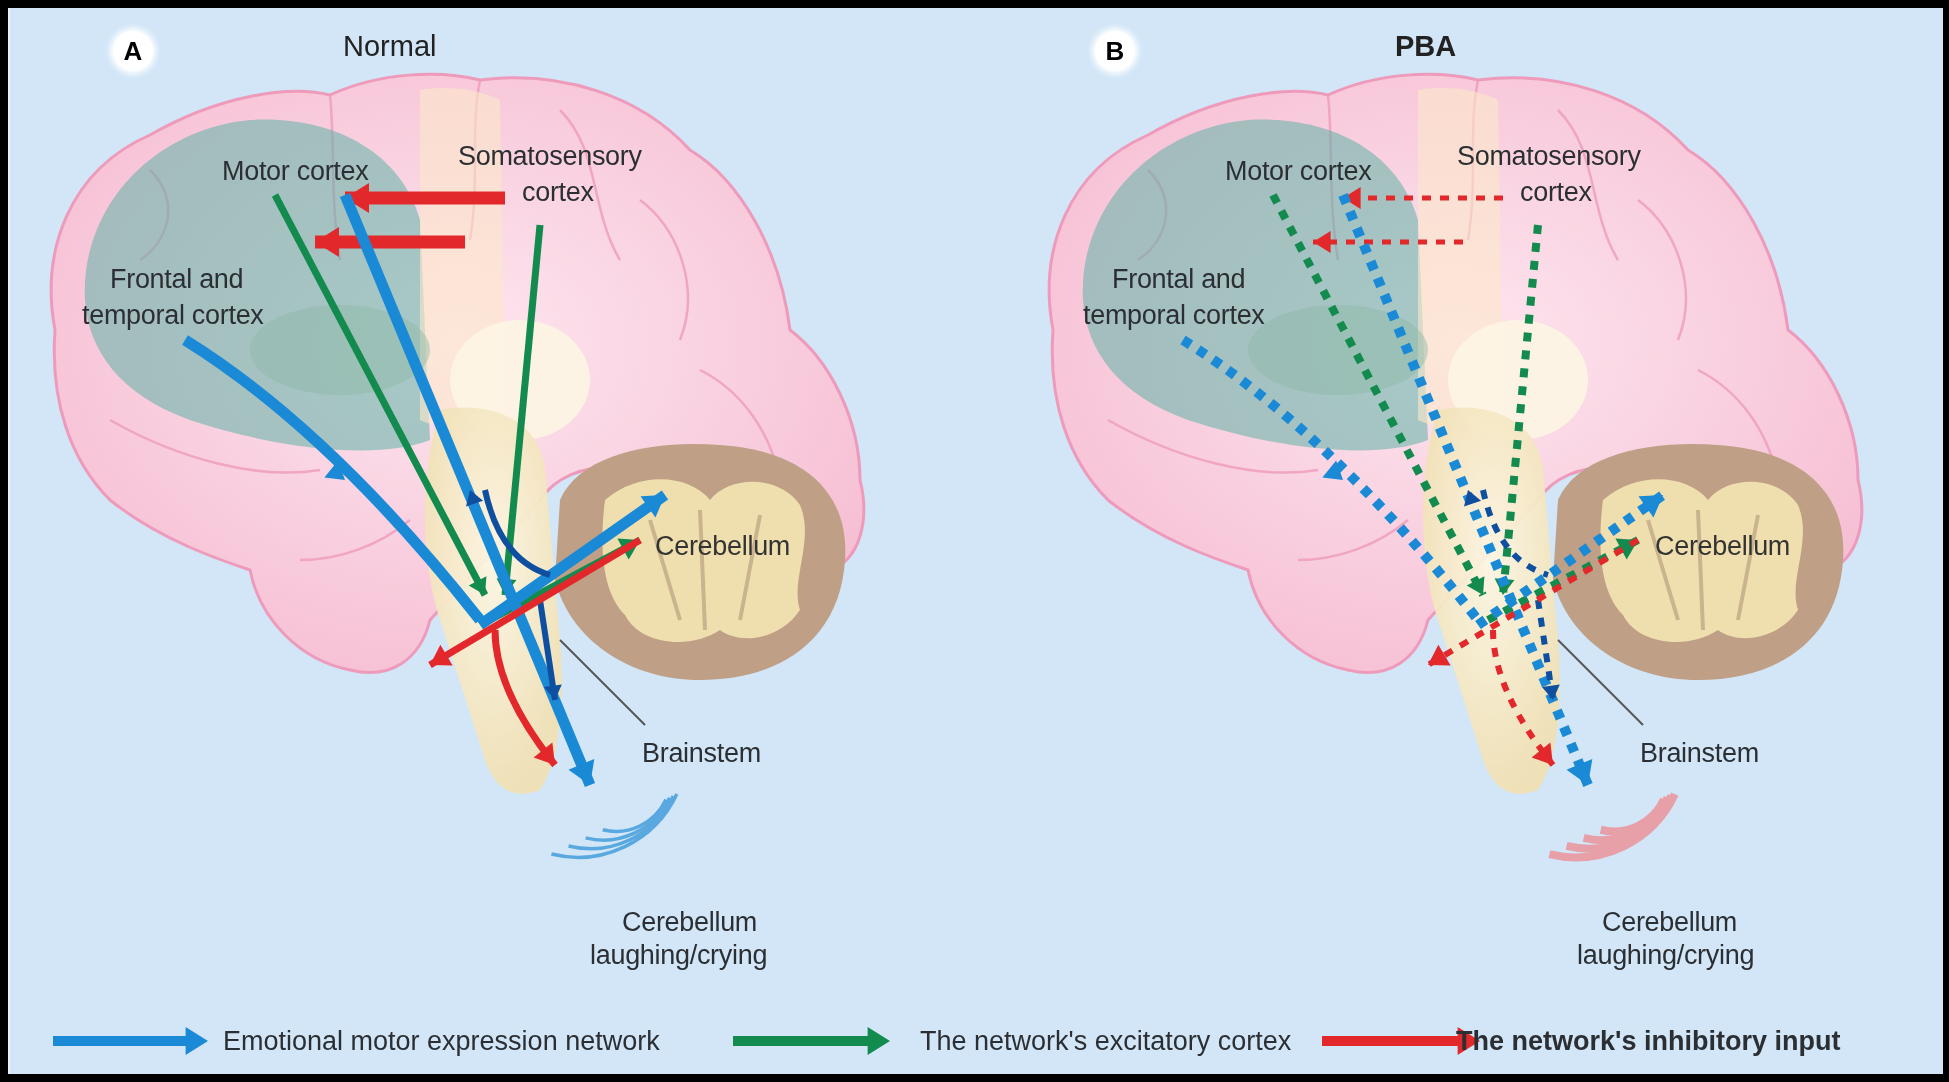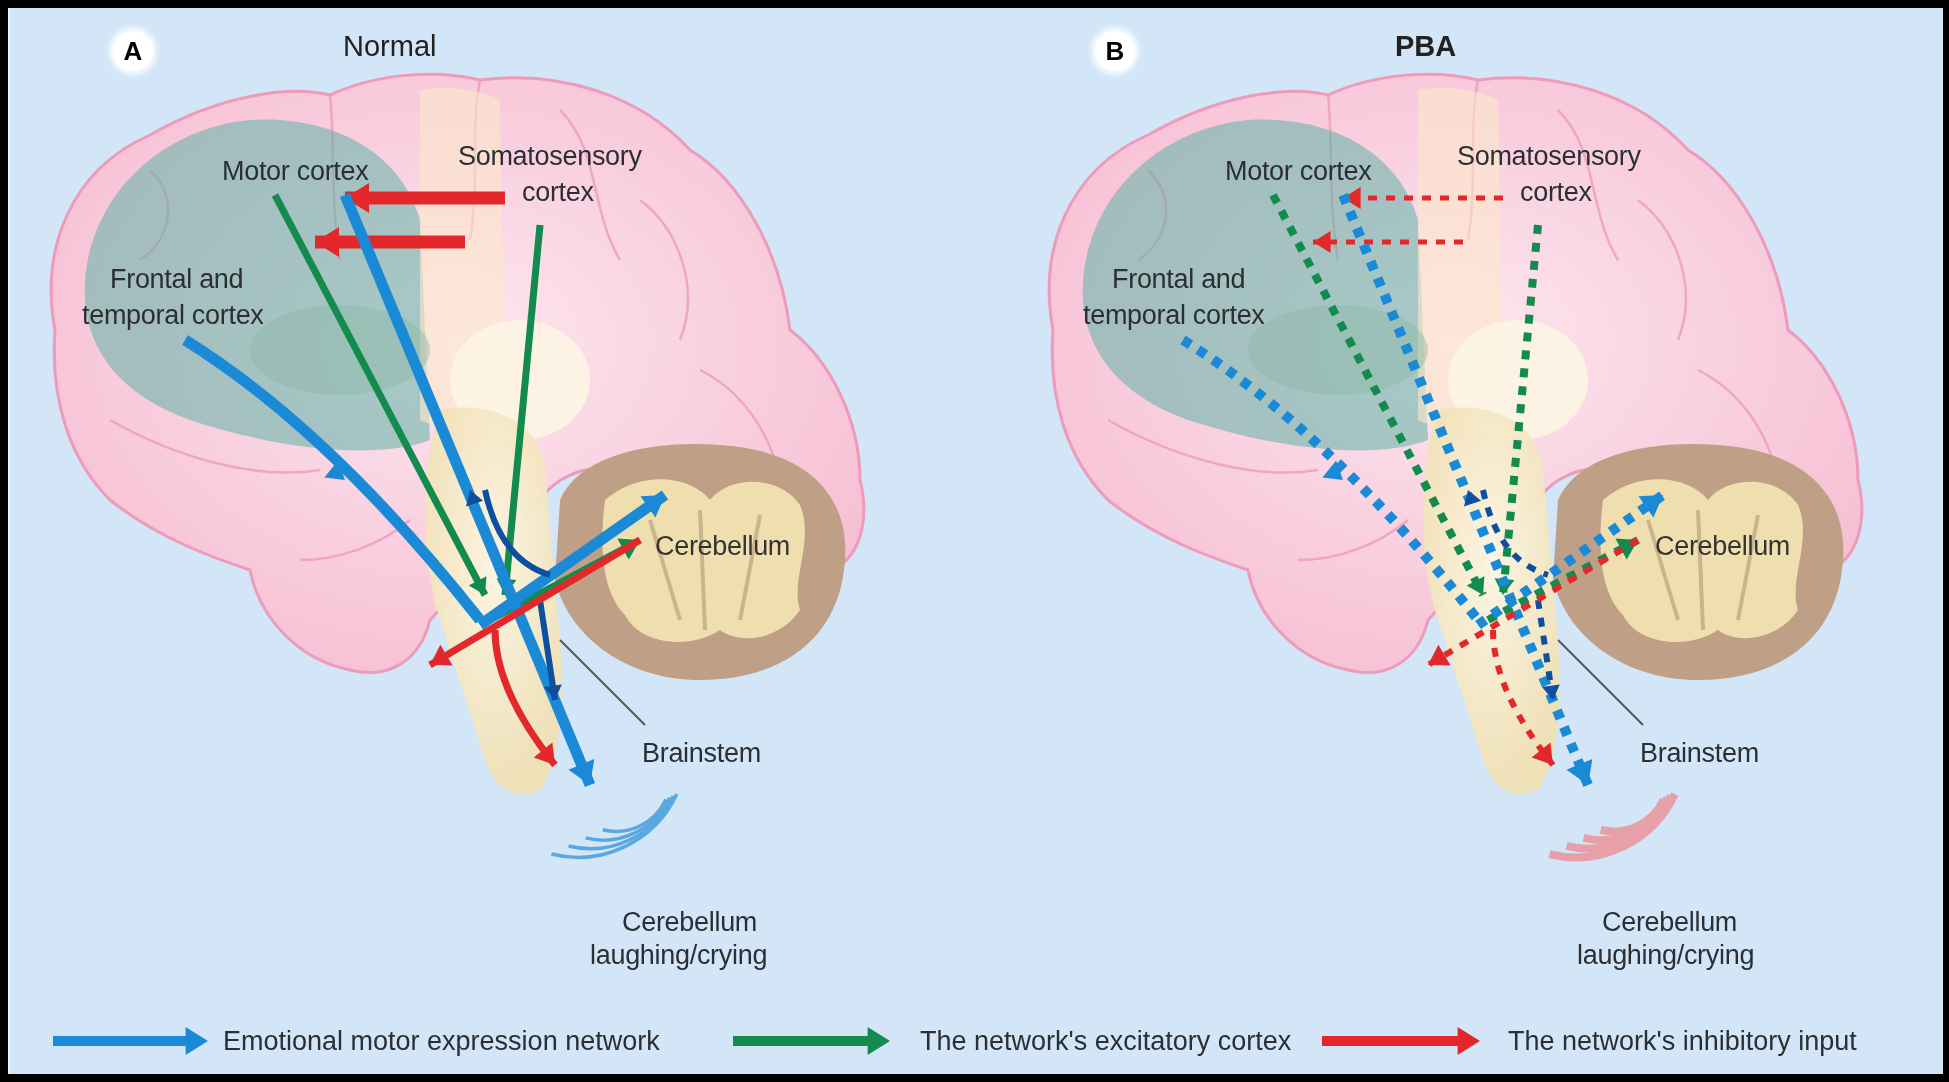--- a/index.html
+++ b/index.html
@@ -209,13 +209,13 @@
 <div class="lbl" style="left:1520px;top:176px;">cortex</div>
 <div class="lbl" style="left:1112px;top:263px;">Frontal and</div>
 <div class="lbl" style="left:1083px;top:299px;">temporal cortex</div>
 <div class="lbl dark" style="left:1655px;top:530px;">Cerebellum</div>
 <div class="lbl" style="left:1640px;top:737px;">Brainstem</div>
 <div class="lbl" style="left:1602px;top:906px;">Cerebellum</div>
 <div class="lbl" style="left:1577px;top:939px;">laughing/crying</div>
 
 <div class="legend-text" style="left:223px;">Emotional motor expression network</div>
 <div class="legend-text" style="left:920px;">The network's excitatory cortex</div>
-<div class="legend-text" style="left:1508px;">The network's inhibitory input</div>
+<div class="legend-text" style="left:1456px;font-weight:bold;">The network's inhibitory input</div>
 
 </body></html>

